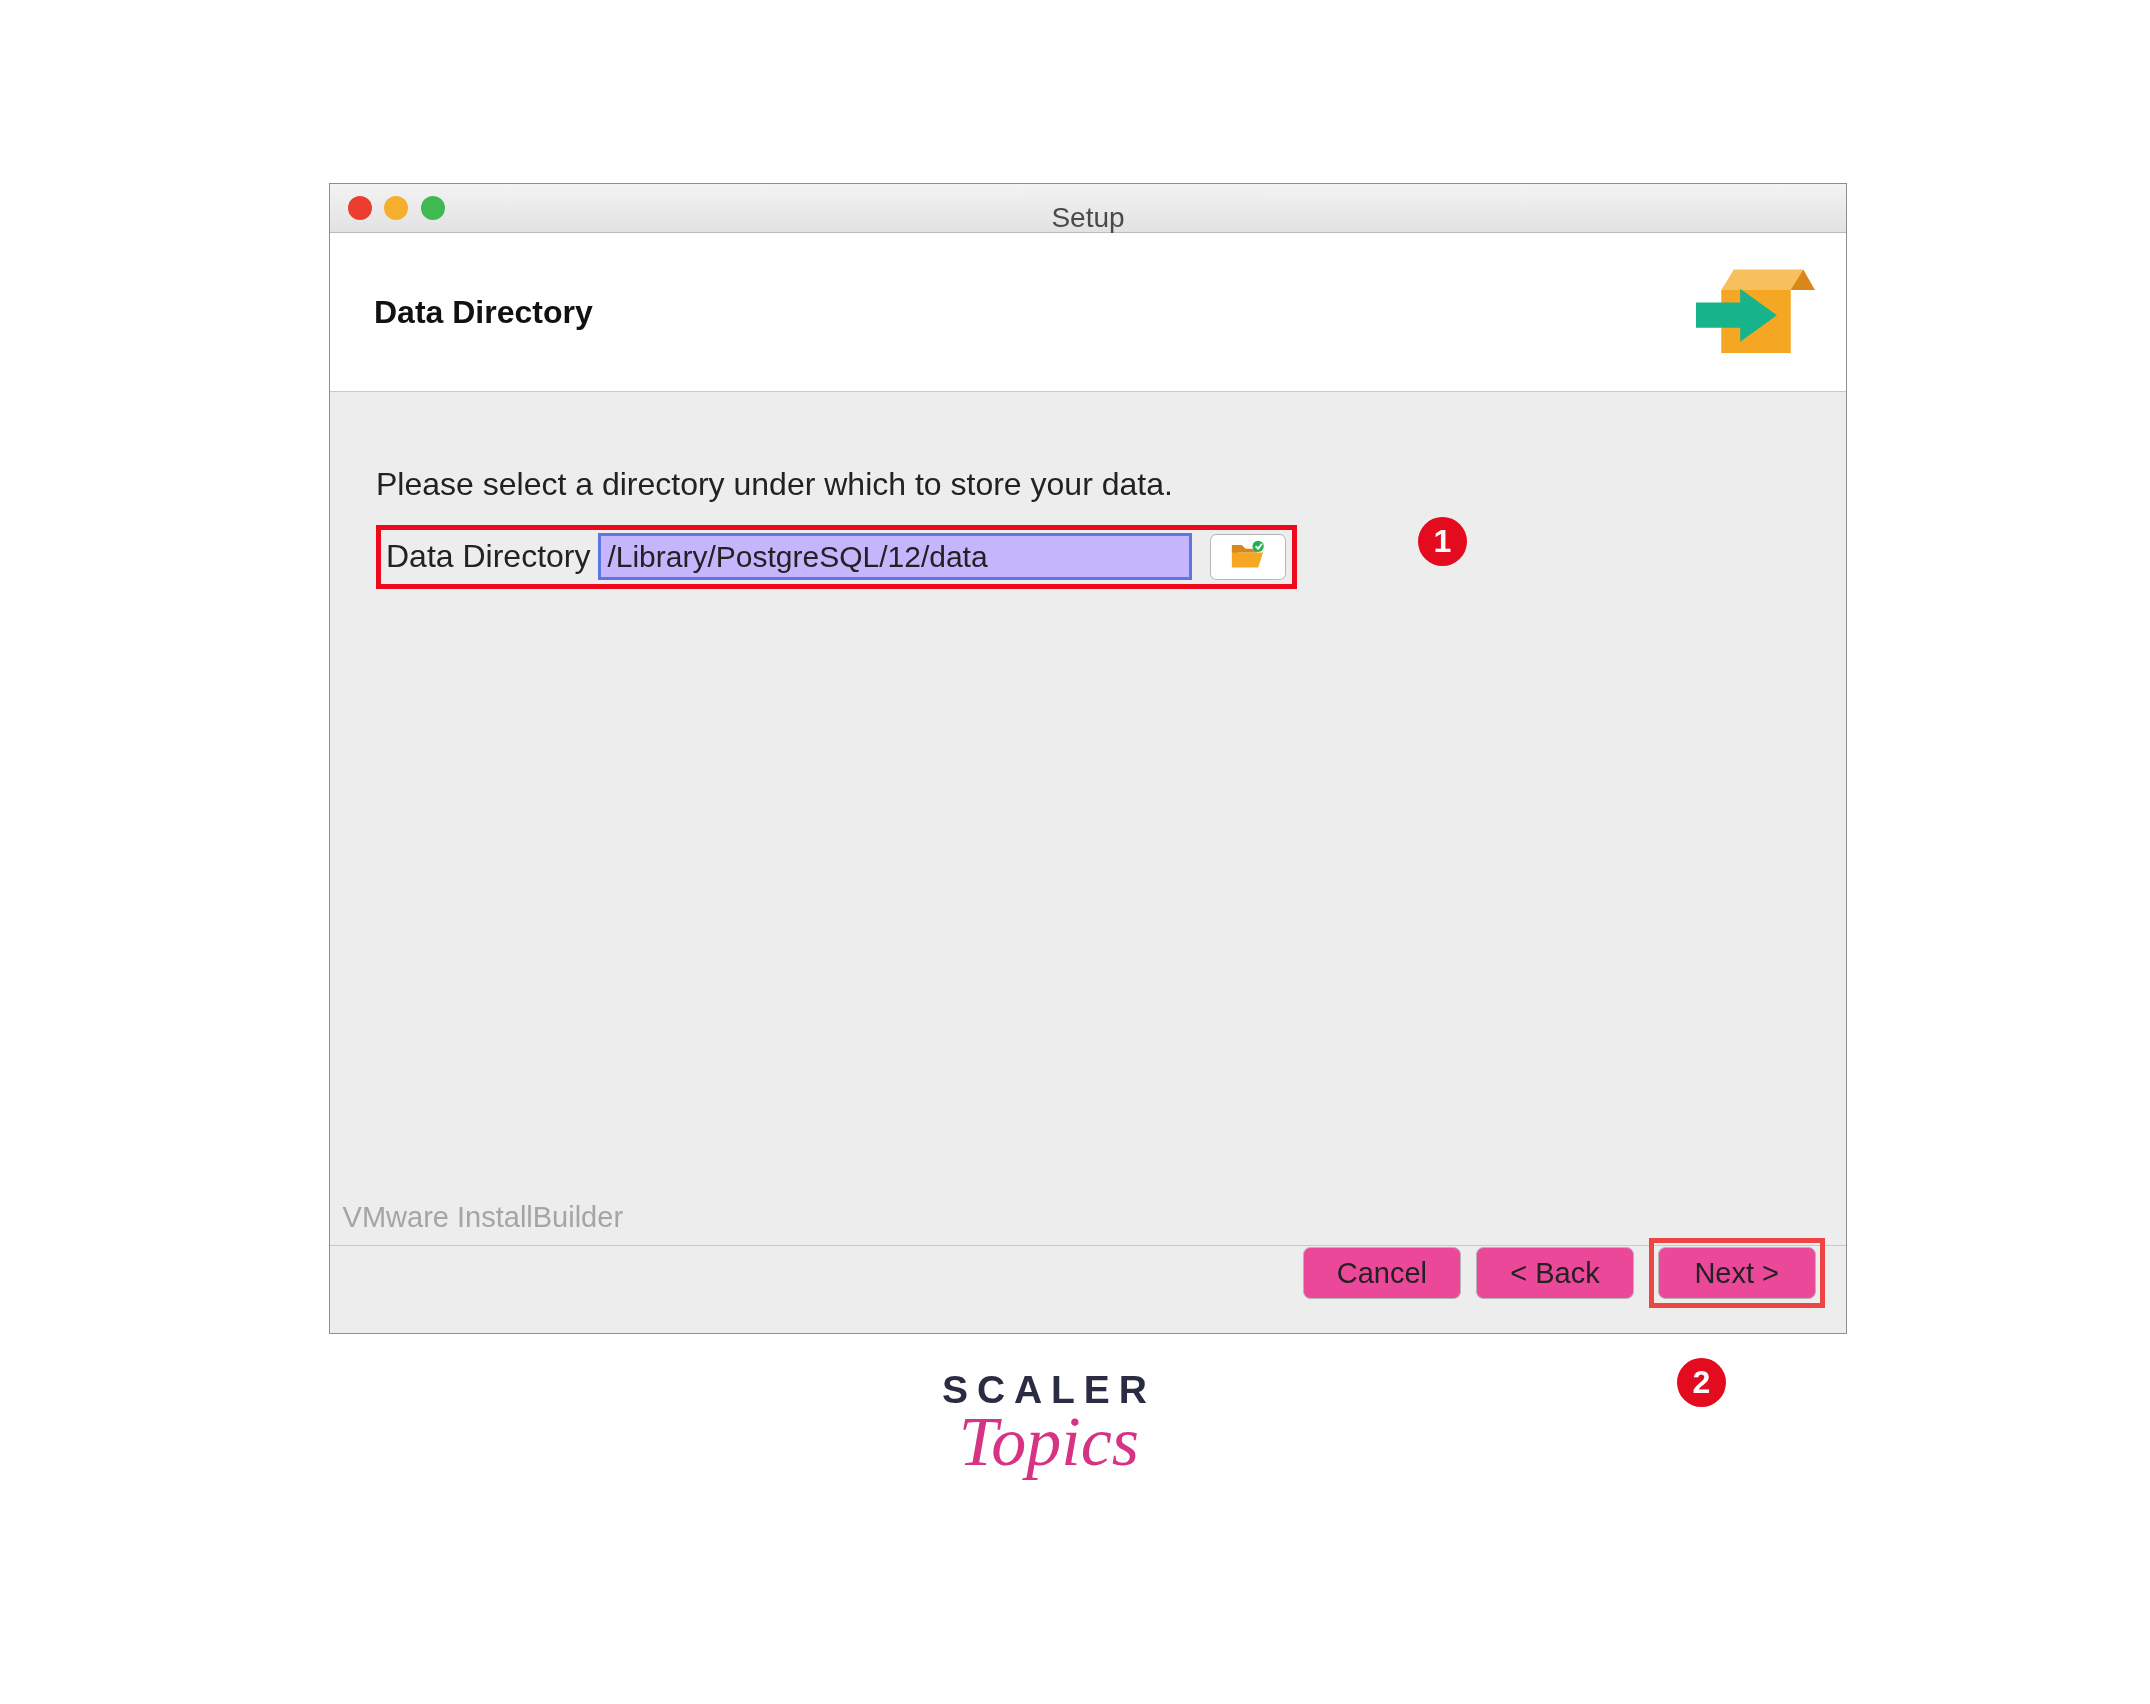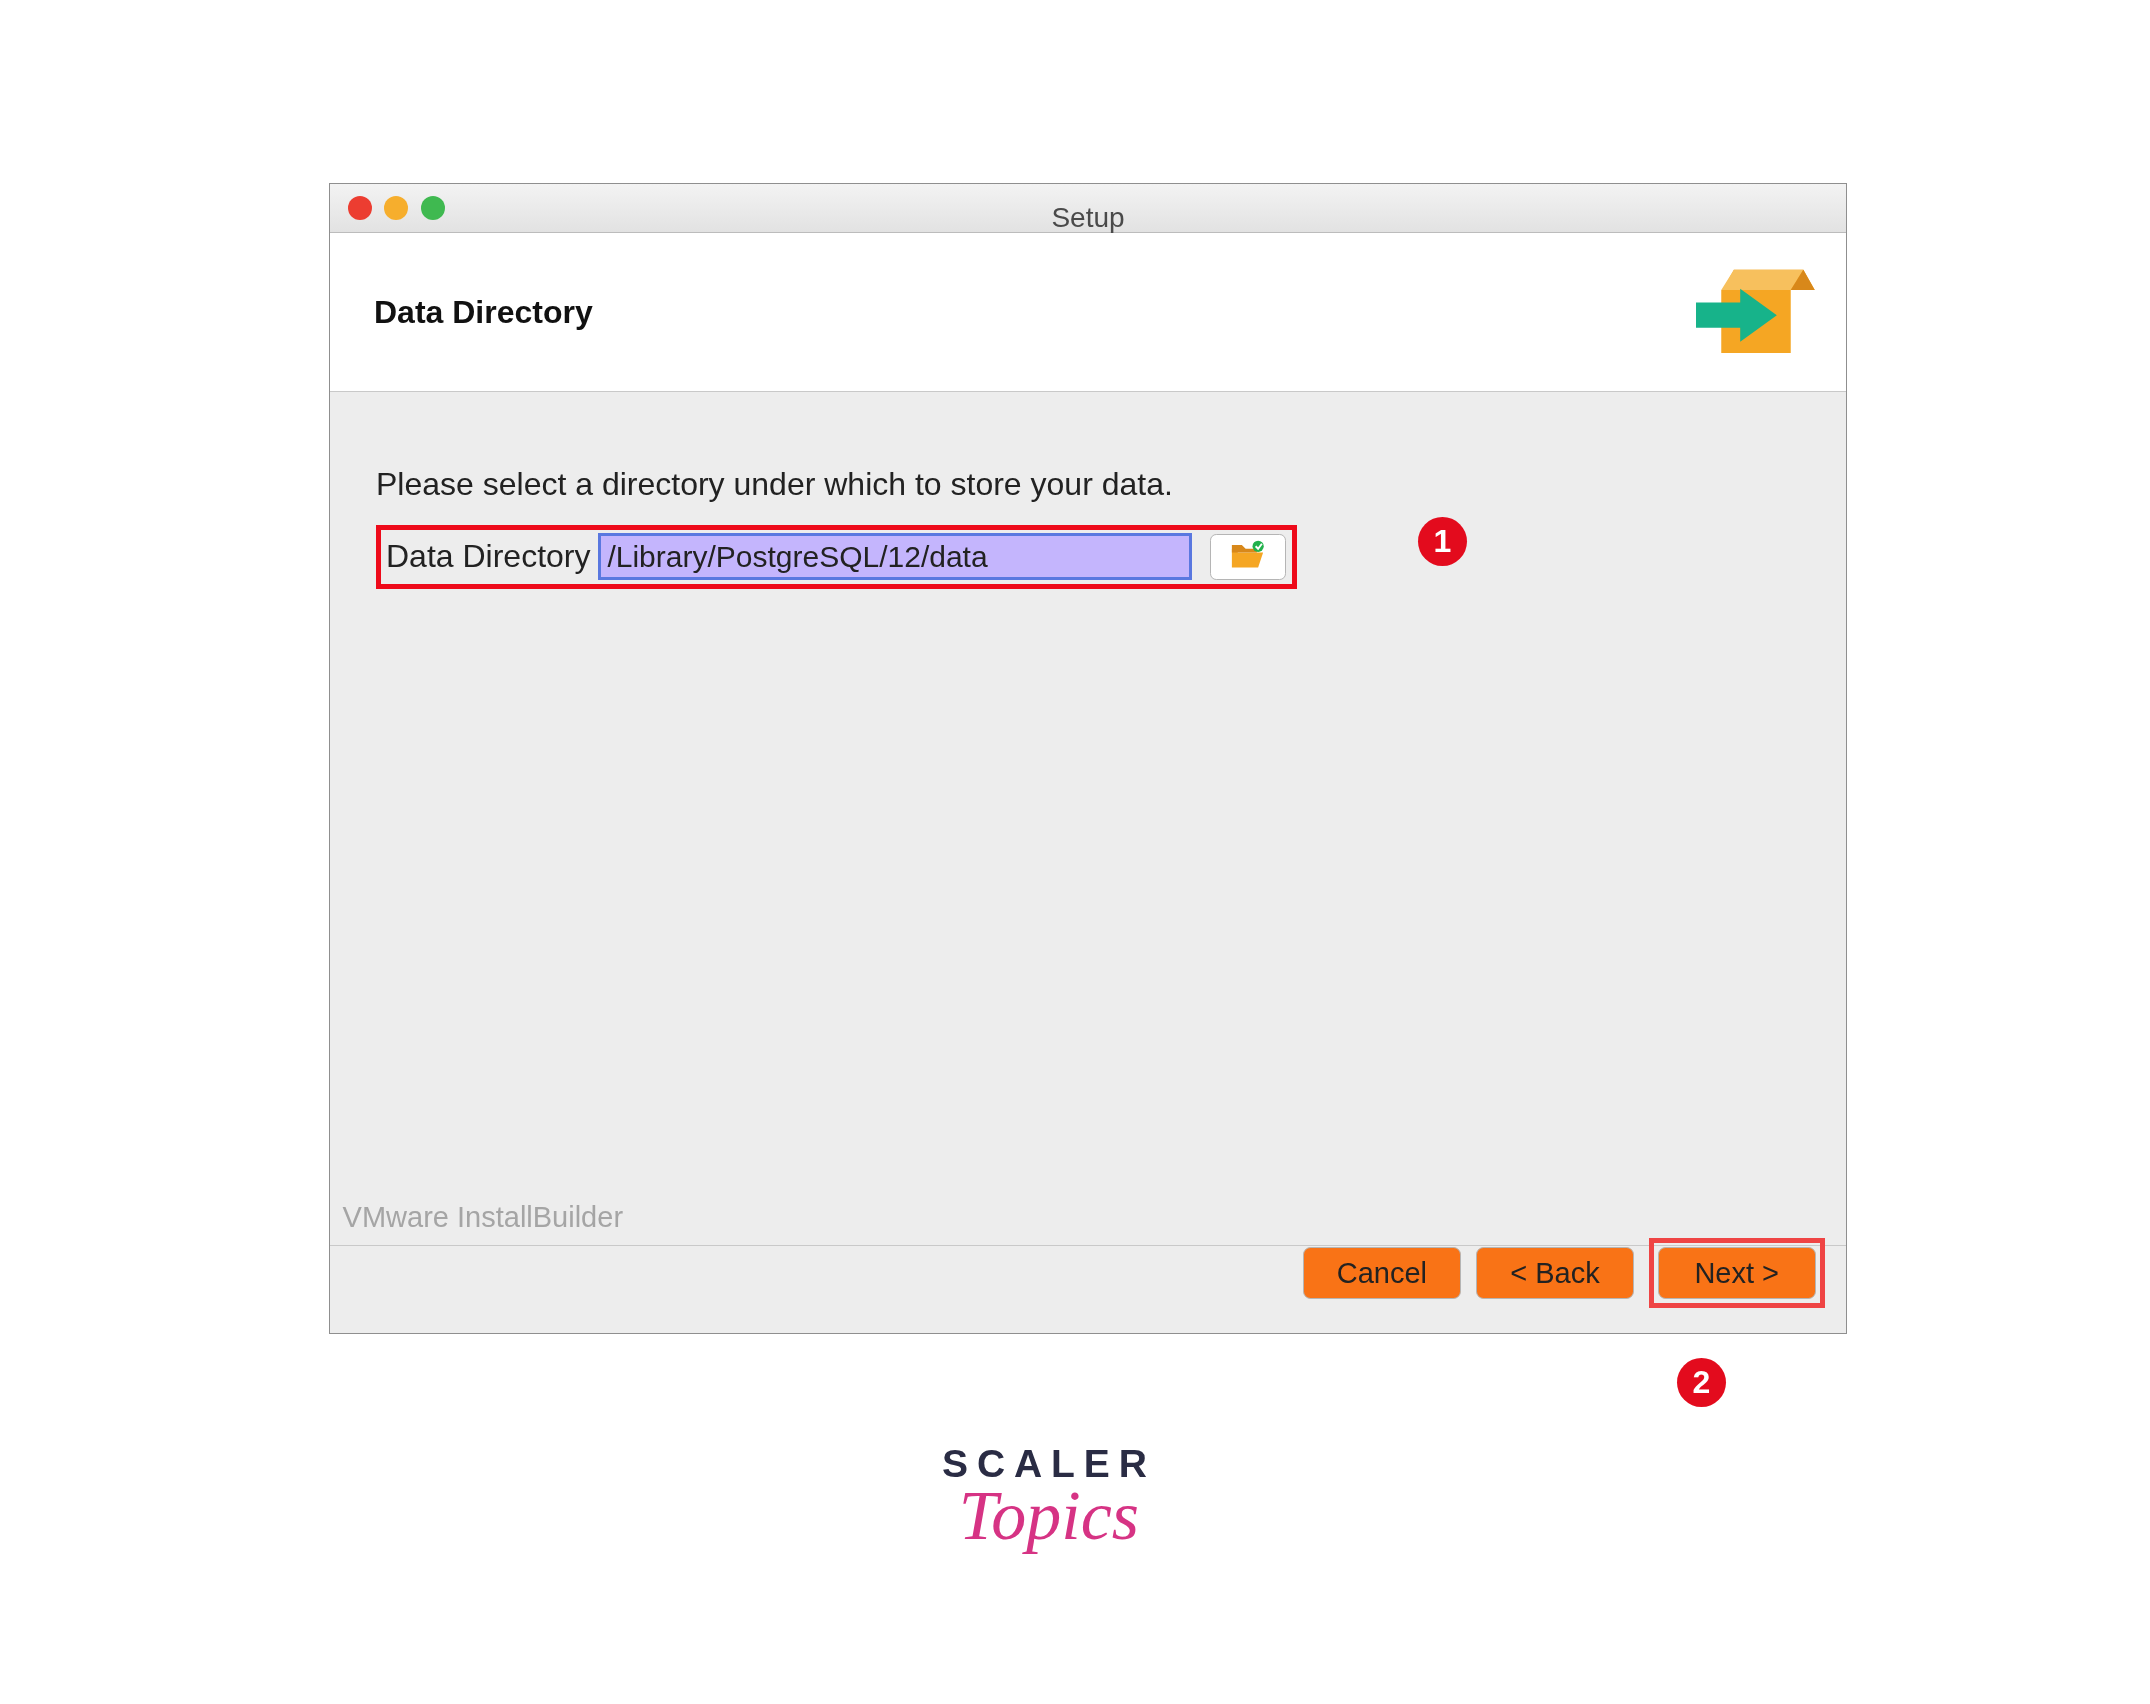--- a/index.html
+++ b/index.html
@@ -143,36 +143,36 @@
     right: 21.5px;
     bottom: 25px;
     display: flex;
     gap: 15px;
     align-items: center;
   }
   .btn {
     min-width: 158px;
     height: 52px;
     padding: 0 19px;
-    background: #f97316;
+    background: #ec4899;
     border: 1.3px solid #b5b5b5;
     border-radius: 7.6px;
     font-size: 29px;
     color: #222;
     cursor: pointer;
     font-family: inherit;
   }
   .next-wrap {
     border: 5px solid #ef4444;
     padding: 3.8px;
   }
   .brand-logo {
     position: absolute;
     left: 942px;
-    top: 1442px;
+    top: 1368px;
     text-align: center;
   }
   .brand-top {
     font-family: Arial, sans-serif;
     font-size: 39px;
     font-weight: 700;
     letter-spacing: 8.9px;
     color: #2a2c44;
   }
   .brand-bottom {

